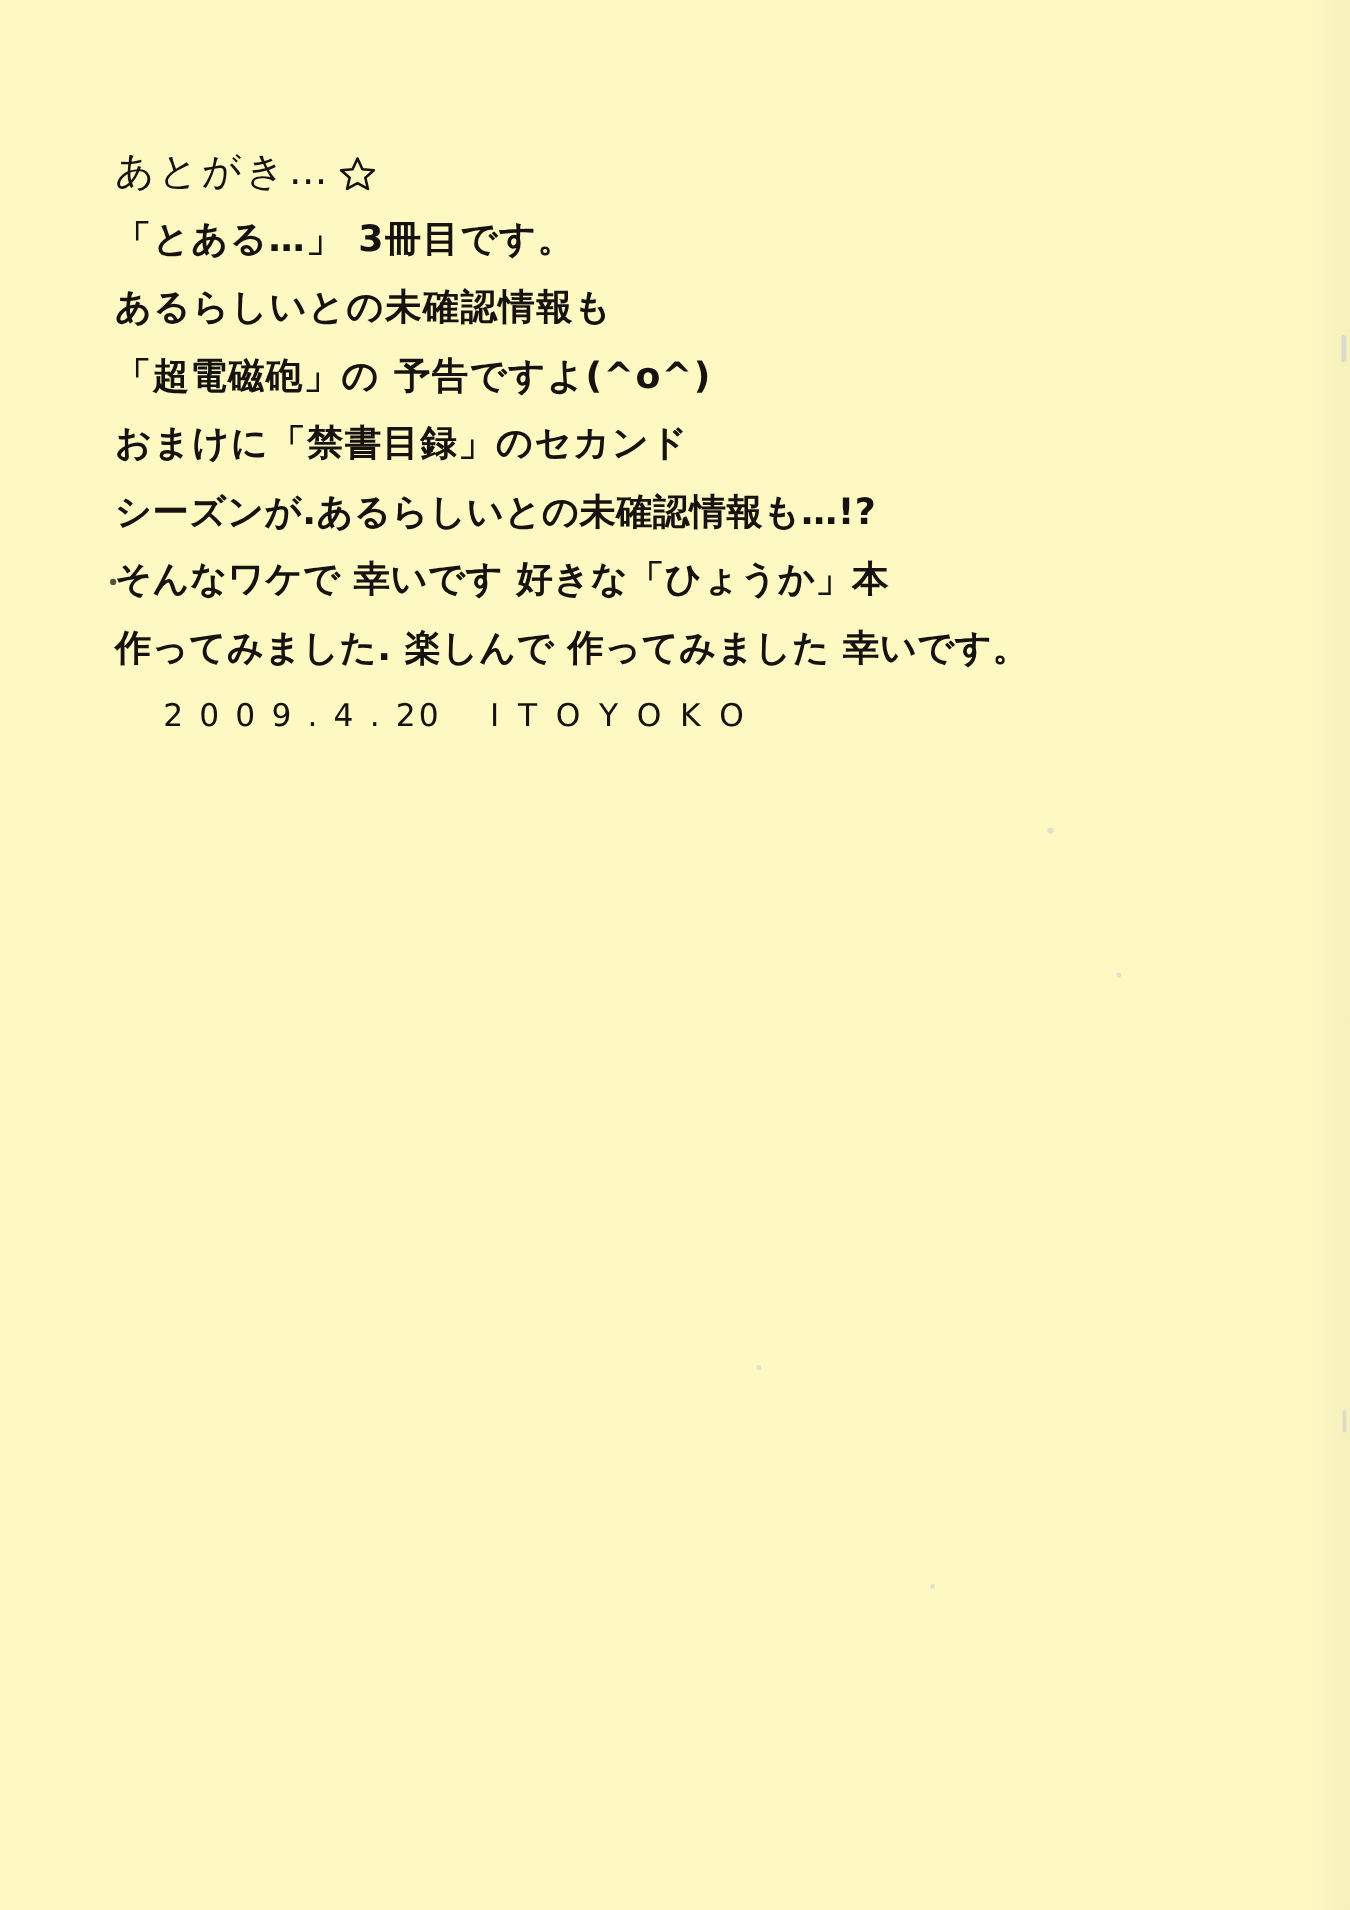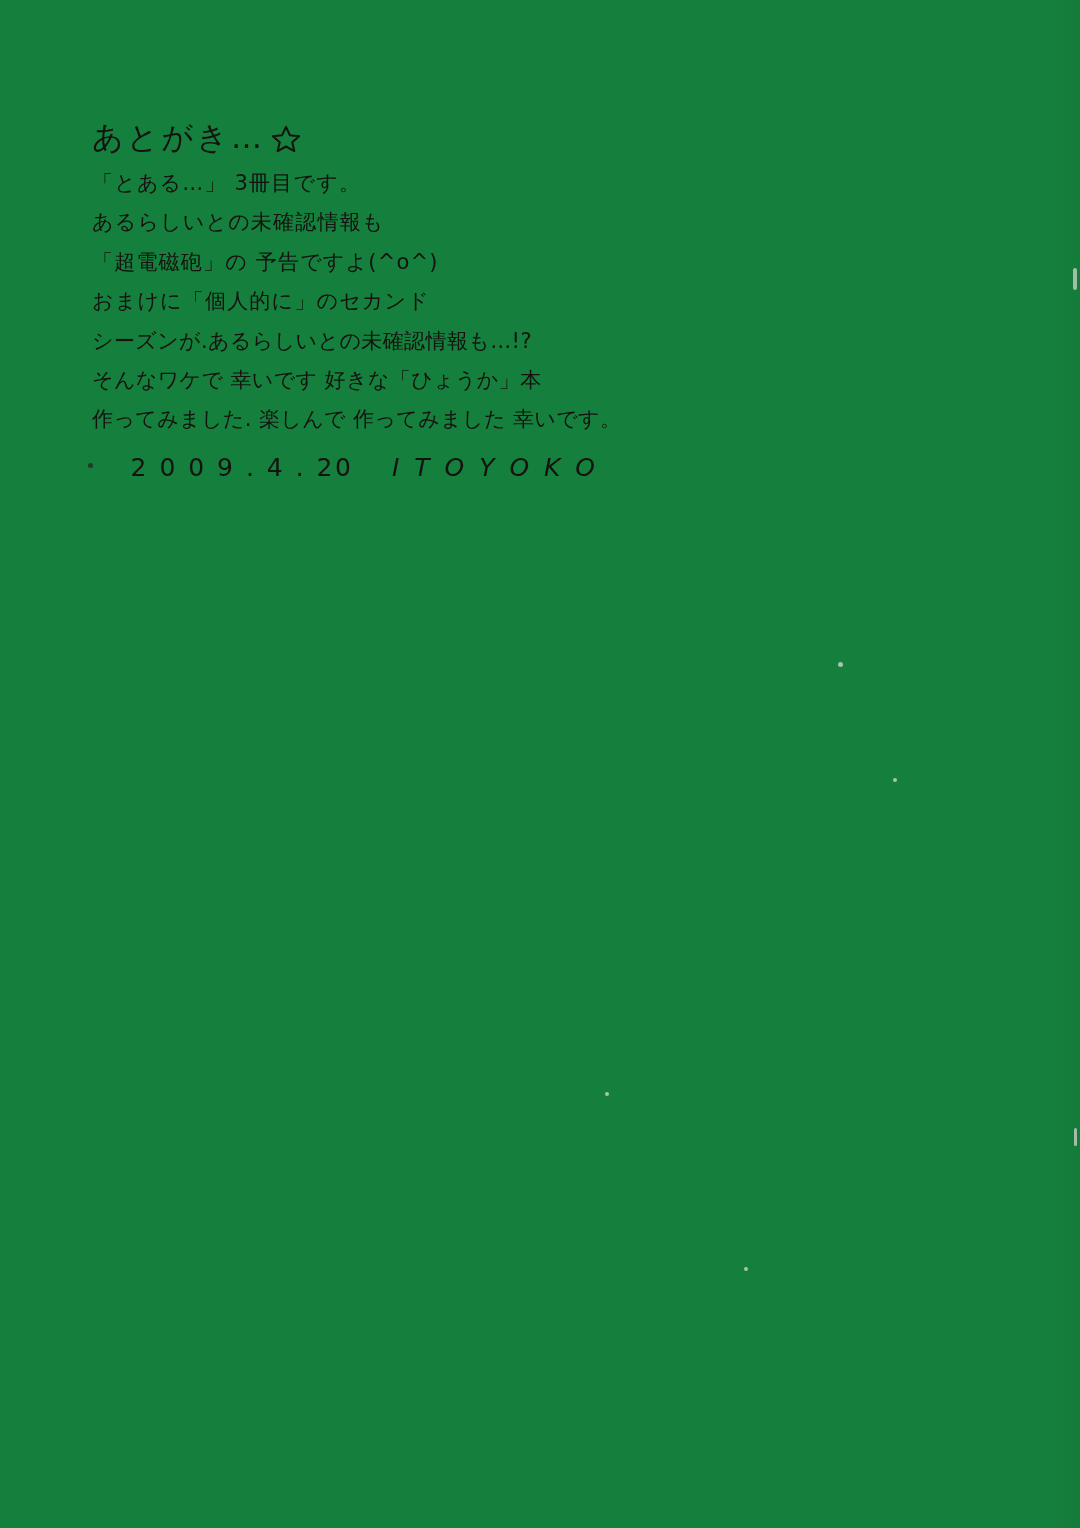--- a/index.html
+++ b/index.html
@@ -11,21 +11,21 @@
     width: 1080px;
     height: 1528px;
     position: relative;
     font-family: "DejaVu Sans", sans-serif;
     overflow: hidden;
   }
   
   .page {
     position: absolute;
     inset: 0;
-    background: #15803d;
+    background: #fef9c3;
   }
   .page::after {
     
     content: "";
     position: absolute;
     top: 0; right: 0; bottom: 0;
     width: 34px;
     background: linear-gradient(to right, rgba(0,0,0,0.0), rgba(0,0,0,0.035));
     pointer-events: none;
   }
@@ -58,37 +58,38 @@
     gap: 6px;
   }
   .star {
     display: inline-block;
     width: 30px;
     height: 30px;
     position: relative;
     top: 1px;
   }
   .body-line {
-    font-size: 21px;
+    font-size: 29px;
     line-height: 1.88;
     letter-spacing: 1.2px;
+    font-weight: bold;
   }
   .body-line.tight {
     letter-spacing: 0.4px;
   }
   .sig-row {
     display: flex;
     font-size: 25px;
     line-height: 1.9;
     letter-spacing: 2.5px;
     margin-top: 4px;
     text-align: center;
   }
   .sig-date { width: 300px; }
-  .sig-name { letter-spacing: 3.5px; font-style: italic; }
+  .sig-name { letter-spacing: 3.5px; }
 
   
   .ink-dot {
     position: absolute;
     left: 88px;
     top: 463px;
     width: 5px;
     height: 5px;
     background: #2a2622;
     border-radius: 50%;
@@ -114,21 +115,21 @@
       <span class="star">
         <svg viewBox="0 0 32 32" width="30" height="30" aria-hidden="true">
           <path d="M16 3 L20.2 12.1 L30 13.0 L22.7 19.4 L24.9 29 L16 24.0 L7.1 29 L9.3 19.4 L2 13.0 L11.8 12.1 Z" fill="none" stroke="#15120f" stroke-width="2.2" stroke-linejoin="round"></path>
         </svg>
       </span>
     </div>
 
     <div class="line body-line">「とある…」 3冊目です。</div>
     <div class="line body-line">あるらしいとの未確認情報も</div>
     <div class="line body-line">「超電磁砲」の 予告ですよ(^o^)</div>
-    <div class="line body-line">おまけに「個人的に」のセカンド</div>
+    <div class="line body-line">おまけに「禁書目録」のセカンド</div>
     <div class="line body-line tight">シーズンが.あるらしいとの未確認情報も…!?</div>
     <div class="line body-line tight">そんなワケで 幸いです 好きな「ひょうか」本</div>
     <div class="line body-line tight">作ってみました. 楽しんで 作ってみました 幸いです。</div>
 
     <div class="sig-row">
       <span class="line sig-date">2 0 0 9 .  4 . 20</span>
       <span class="line sig-name">I T O Y O K O</span>
     </div>
 
   </div>

